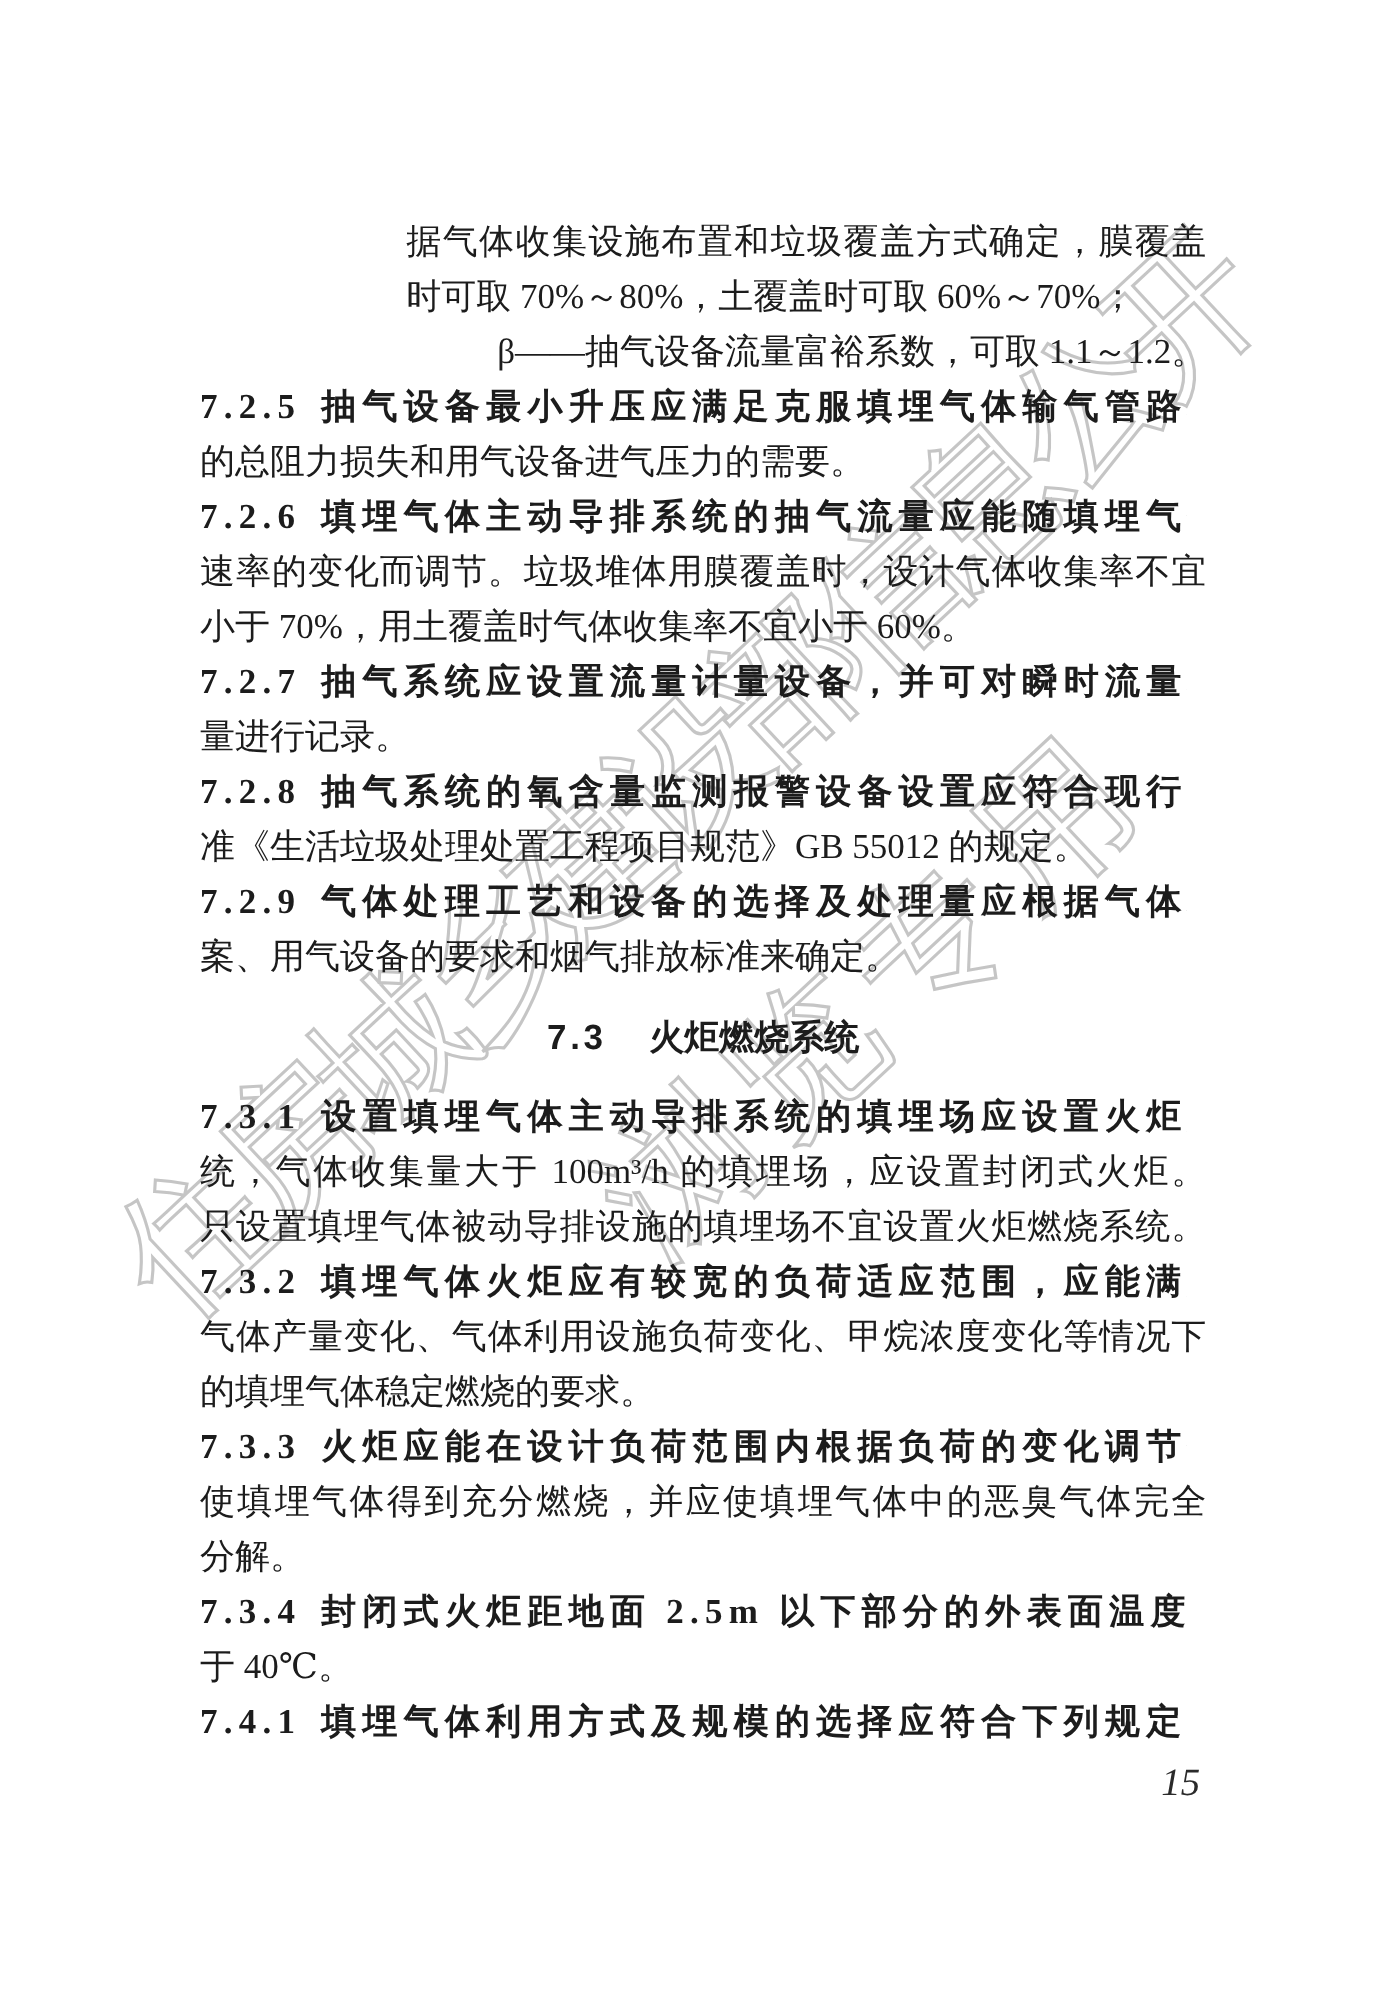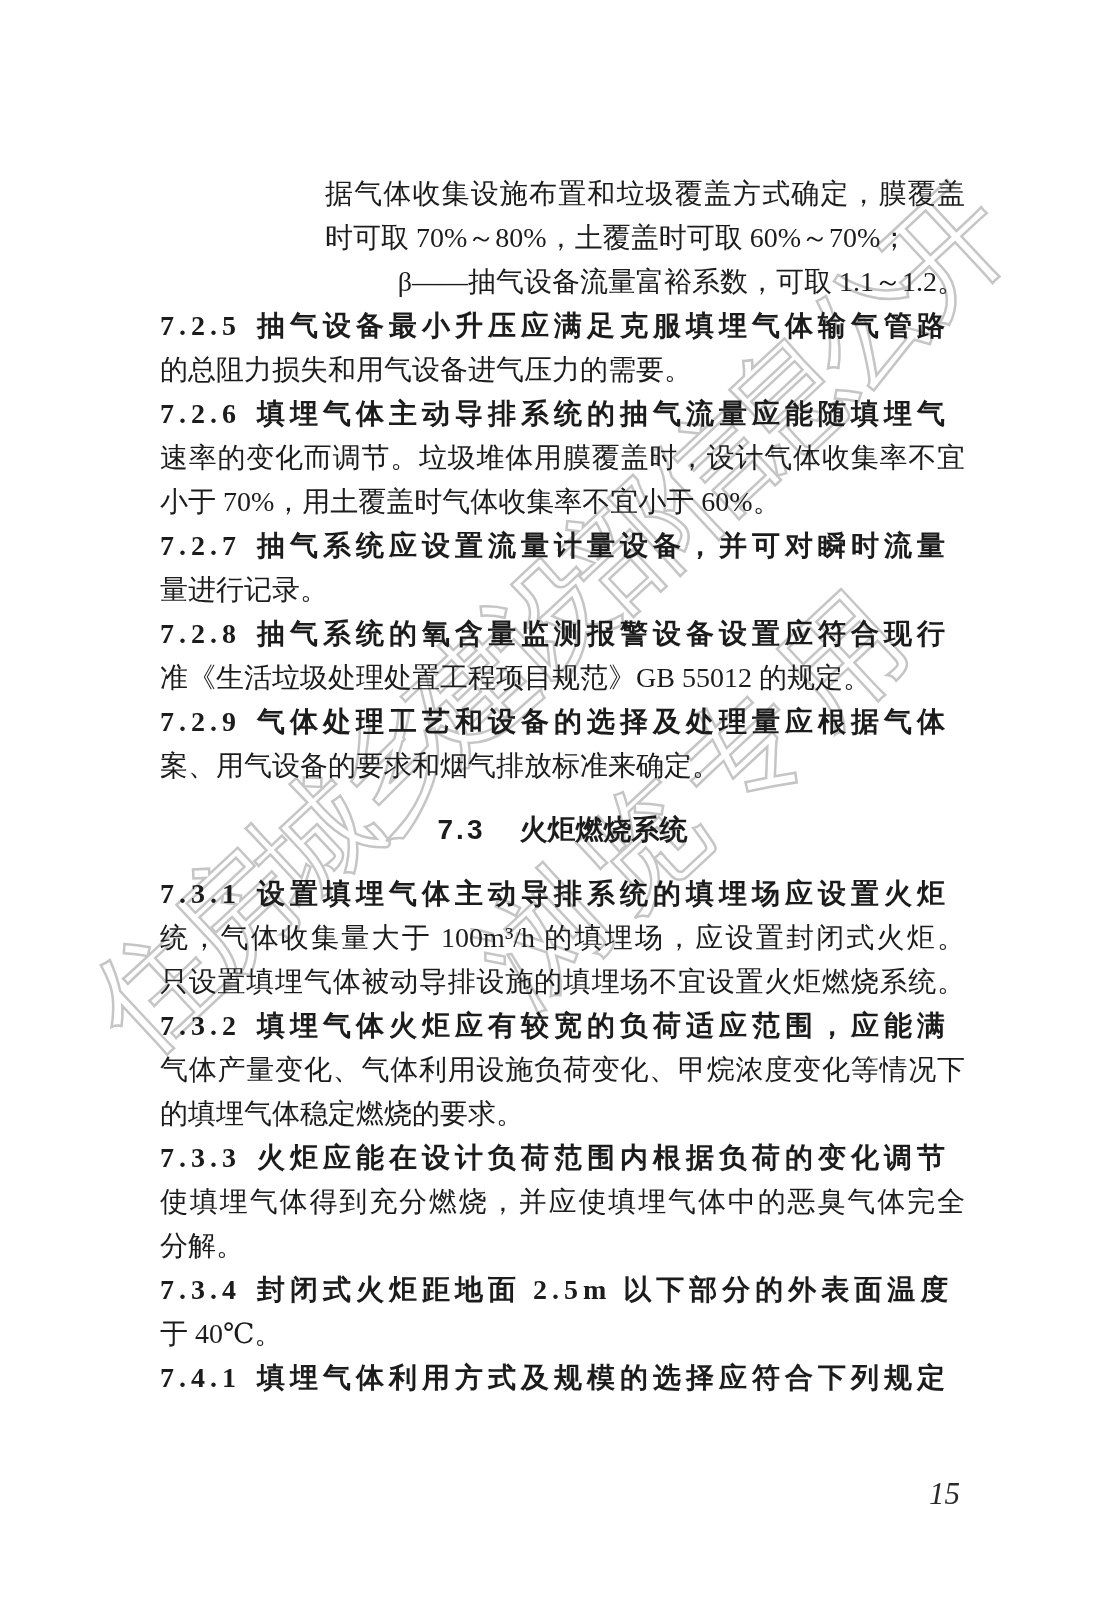--- a/index.html
+++ b/index.html
@@ -55,21 +55,21 @@
   .h2{
     margin:20px 0;
     text-align:center;text-align-last:center;
     font-weight:bold;
     font-family:"Liberation Sans","DejaVu Sans",sans-serif;
   }
   .h2 .num{margin-right:34px;letter-spacing:3px;}
   
   .page-number{
     position:absolute;z-index:2;
-    top:1476px;right:143px;
+    top:1408px;right:143px;
     font-size:31px;font-style:italic;color:#2a2a2a;
     font-family:"Liberation Serif","DejaVu Serif",serif;
   }
 </style>
 </head>
 <body>
 
 <div class="page">
 
   <div class="wm-layer">

